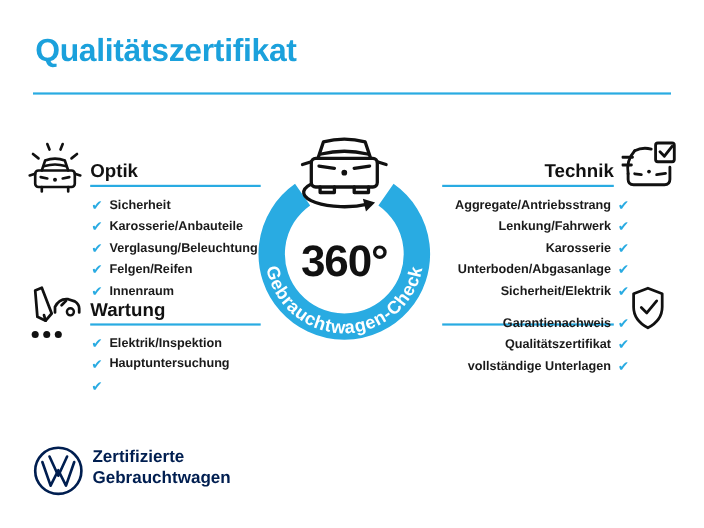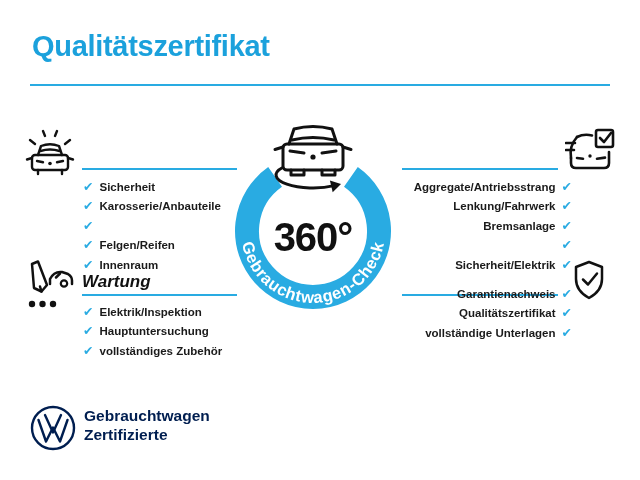--- a/index.html
+++ b/index.html
@@ -45,32 +45,34 @@
         <path d="M15.5,24 Q25,21 34.5,24"></path>
         <rect x="7" y="28" width="36" height="15" rx="3"></rect>
         <path d="M7,31 L2,32.5 M43,31 L48,32.5"></path>
         <path d="M12,34 L18,35.2 M32,35.2 L38,34"></path>
         <path d="M13,43 L13,47 M37,43 L37,47"></path>
       </g>
       <circle cx="25" cy="36.5" r="1.8" fill="#111"></circle>
     </svg>
   </div>
 
+  <div class="hdr left" style="left:82px;top:146px;width:155px;">Optik</div>
   <div class="hline" style="left:82px;top:168px;width:155px;"></div>
   <div class="list" style="left:83px;top:177px;">
     <div class="row">
         <span class="chk">✔</span>
         <span class="lbl">Sicherheit</span>
       </div>
     <div class="row">
         <span class="chk">✔</span>
         <span class="lbl">Karosserie/Anbauteile</span>
       </div>
     <div class="row">
         <span class="chk">✔</span>
+        <span class="lbl">Verglasung/Beleuchtung</span>
       </div>
     <div class="row">
         <span class="chk">✔</span>
         <span class="lbl">Felgen/Reifen</span>
       </div>
     <div class="row">
         <span class="chk">✔</span>
         <span class="lbl">Innenraum</span>
       </div>
   </div>
@@ -83,35 +85,37 @@
         <path d="M12,9 Q4,18 6,30"></path>
         <path d="M12,9 Q19,5.5 27,7.5"></path>
         <path d="M6,30 L6,35 Q6,40 11,40 L39,40 Q44,40 44,35 L44,24"></path>
         <path d="M1,15 L10,15 M1,22 L9,22"></path>
         <path d="M12,30 L18,30.8 M32,30.8 L40,29.6"></path>
       </g>
       <circle cx="25" cy="28" r="1.7" fill="#111"></circle>
     </svg>
   </div>
 
+  <div class="hdr right" style="left:402px;top:146px;width:156px;">Technik</div>
   <div class="hline" style="left:402px;top:168px;width:156px;"></div>
   <div class="list" style="left:358px;top:177px;width:214px;">
     <div class="row r">
         <span class="lbl">Aggregate/Antriebsstrang</span>
         <span class="chk">✔</span>
       </div>
     <div class="row r">
         <span class="lbl">Lenkung/Fahrwerk</span>
         <span class="chk">✔</span>
       </div>
     <div class="row r">
-        <span class="lbl">Bremsanlage</span>
-        <span class="chk">✔</span>
-      </div>
-    <div class="row r">
+        <span class="lbl">Karosserie</span>
+        <span class="chk">✔</span>
+      </div>
+    <div class="row r">
+        <span class="lbl">Unterboden/Abgasanlage</span>
         <span class="chk">✔</span>
       </div>
     <div class="row r">
         <span class="lbl">Sicherheit/Elektrik</span>
         <span class="chk">✔</span>
       </div>
   </div>
 
   <div class="icon" style="left:22px;top:258px;width:52px;height:54px;">
     <svg viewBox="0 0 52 54" width="52" height="54">
@@ -121,34 +125,33 @@
         <path d="M28,26 L28,21 Q32,13 40,14 L46,16 Q50,18.5 50,22.5 L50,26"></path>
         <path d="M34,19.5 L38,15.5"></path>
       </g>
       <circle cx="42" cy="25.5" r="3.2" fill="none" stroke="#111" stroke-width="2.2"></circle>
       <circle cx="10" cy="46" r="3.2" fill="#111"></circle>
       <circle cx="20.5" cy="46" r="3.2" fill="#111"></circle>
       <circle cx="31" cy="46" r="3.2" fill="#111"></circle>
     </svg>
   </div>
 
-  <div class="hdr left" style="left:82px;top:272px;width:155px;font-style:italic;">Wartung</div>
+  <div class="hdr left" style="left:82px;top:272px;width:155px;">Wartung</div>
   <div class="hline" style="left:82px;top:294px;width:155px;"></div>
   <div class="list" style="left:83px;top:302px;">
     <div class="row">
         <span class="chk">✔</span>
         <span class="lbl">Elektrik/Inspektion</span>
       </div>
     <div class="row">
         <span class="chk">✔</span>
         <span class="lbl">Hauptuntersuchung</span>
       </div>
     <div class="row">
         <span class="chk">✔</span>
-        <span class="lbl">vollständiges Zubehör</span>
       </div>
   </div>
 
   <div class="icon" style="left:572px;top:260px;width:34px;height:40px;">
     <svg viewBox="0 0 34 40" width="34" height="40">
       <g stroke="#111" stroke-width="2.5" fill="none" stroke-linecap="round" stroke-linejoin="round">
         <path d="M17,2 L30,7 L30,19 Q30,31 17,38 Q4,31 4,19 L4,7 Z"></path>
         <path d="M11,19.5 l5,5 9,-11"></path>
       </g>
     </svg>
@@ -201,17 +204,17 @@
   <div class="icon" style="left:29px;top:404px;width:48px;height:48px;">
     <svg viewBox="0 0 48 48" width="48" height="48">
       <g stroke="#001e50" stroke-width="2.4" fill="none" stroke-linecap="round" stroke-linejoin="round">
         <circle cx="24" cy="24" r="21"></circle>
         <path d="M16,11 L24,28.5 L32,11"></path>
         <path d="M9.5,16 L17,37.5 L24,23.5 L31,37.5 L38.5,16"></path>
       </g>
     </svg>
   </div>
   <div class="footer-text">
+    <div>Zertifizierte</div>
     <div>Gebrauchtwagen</div>
-    <div>Zertifizierte</div>
   </div>
 
 </div>
 
 </body></html>

